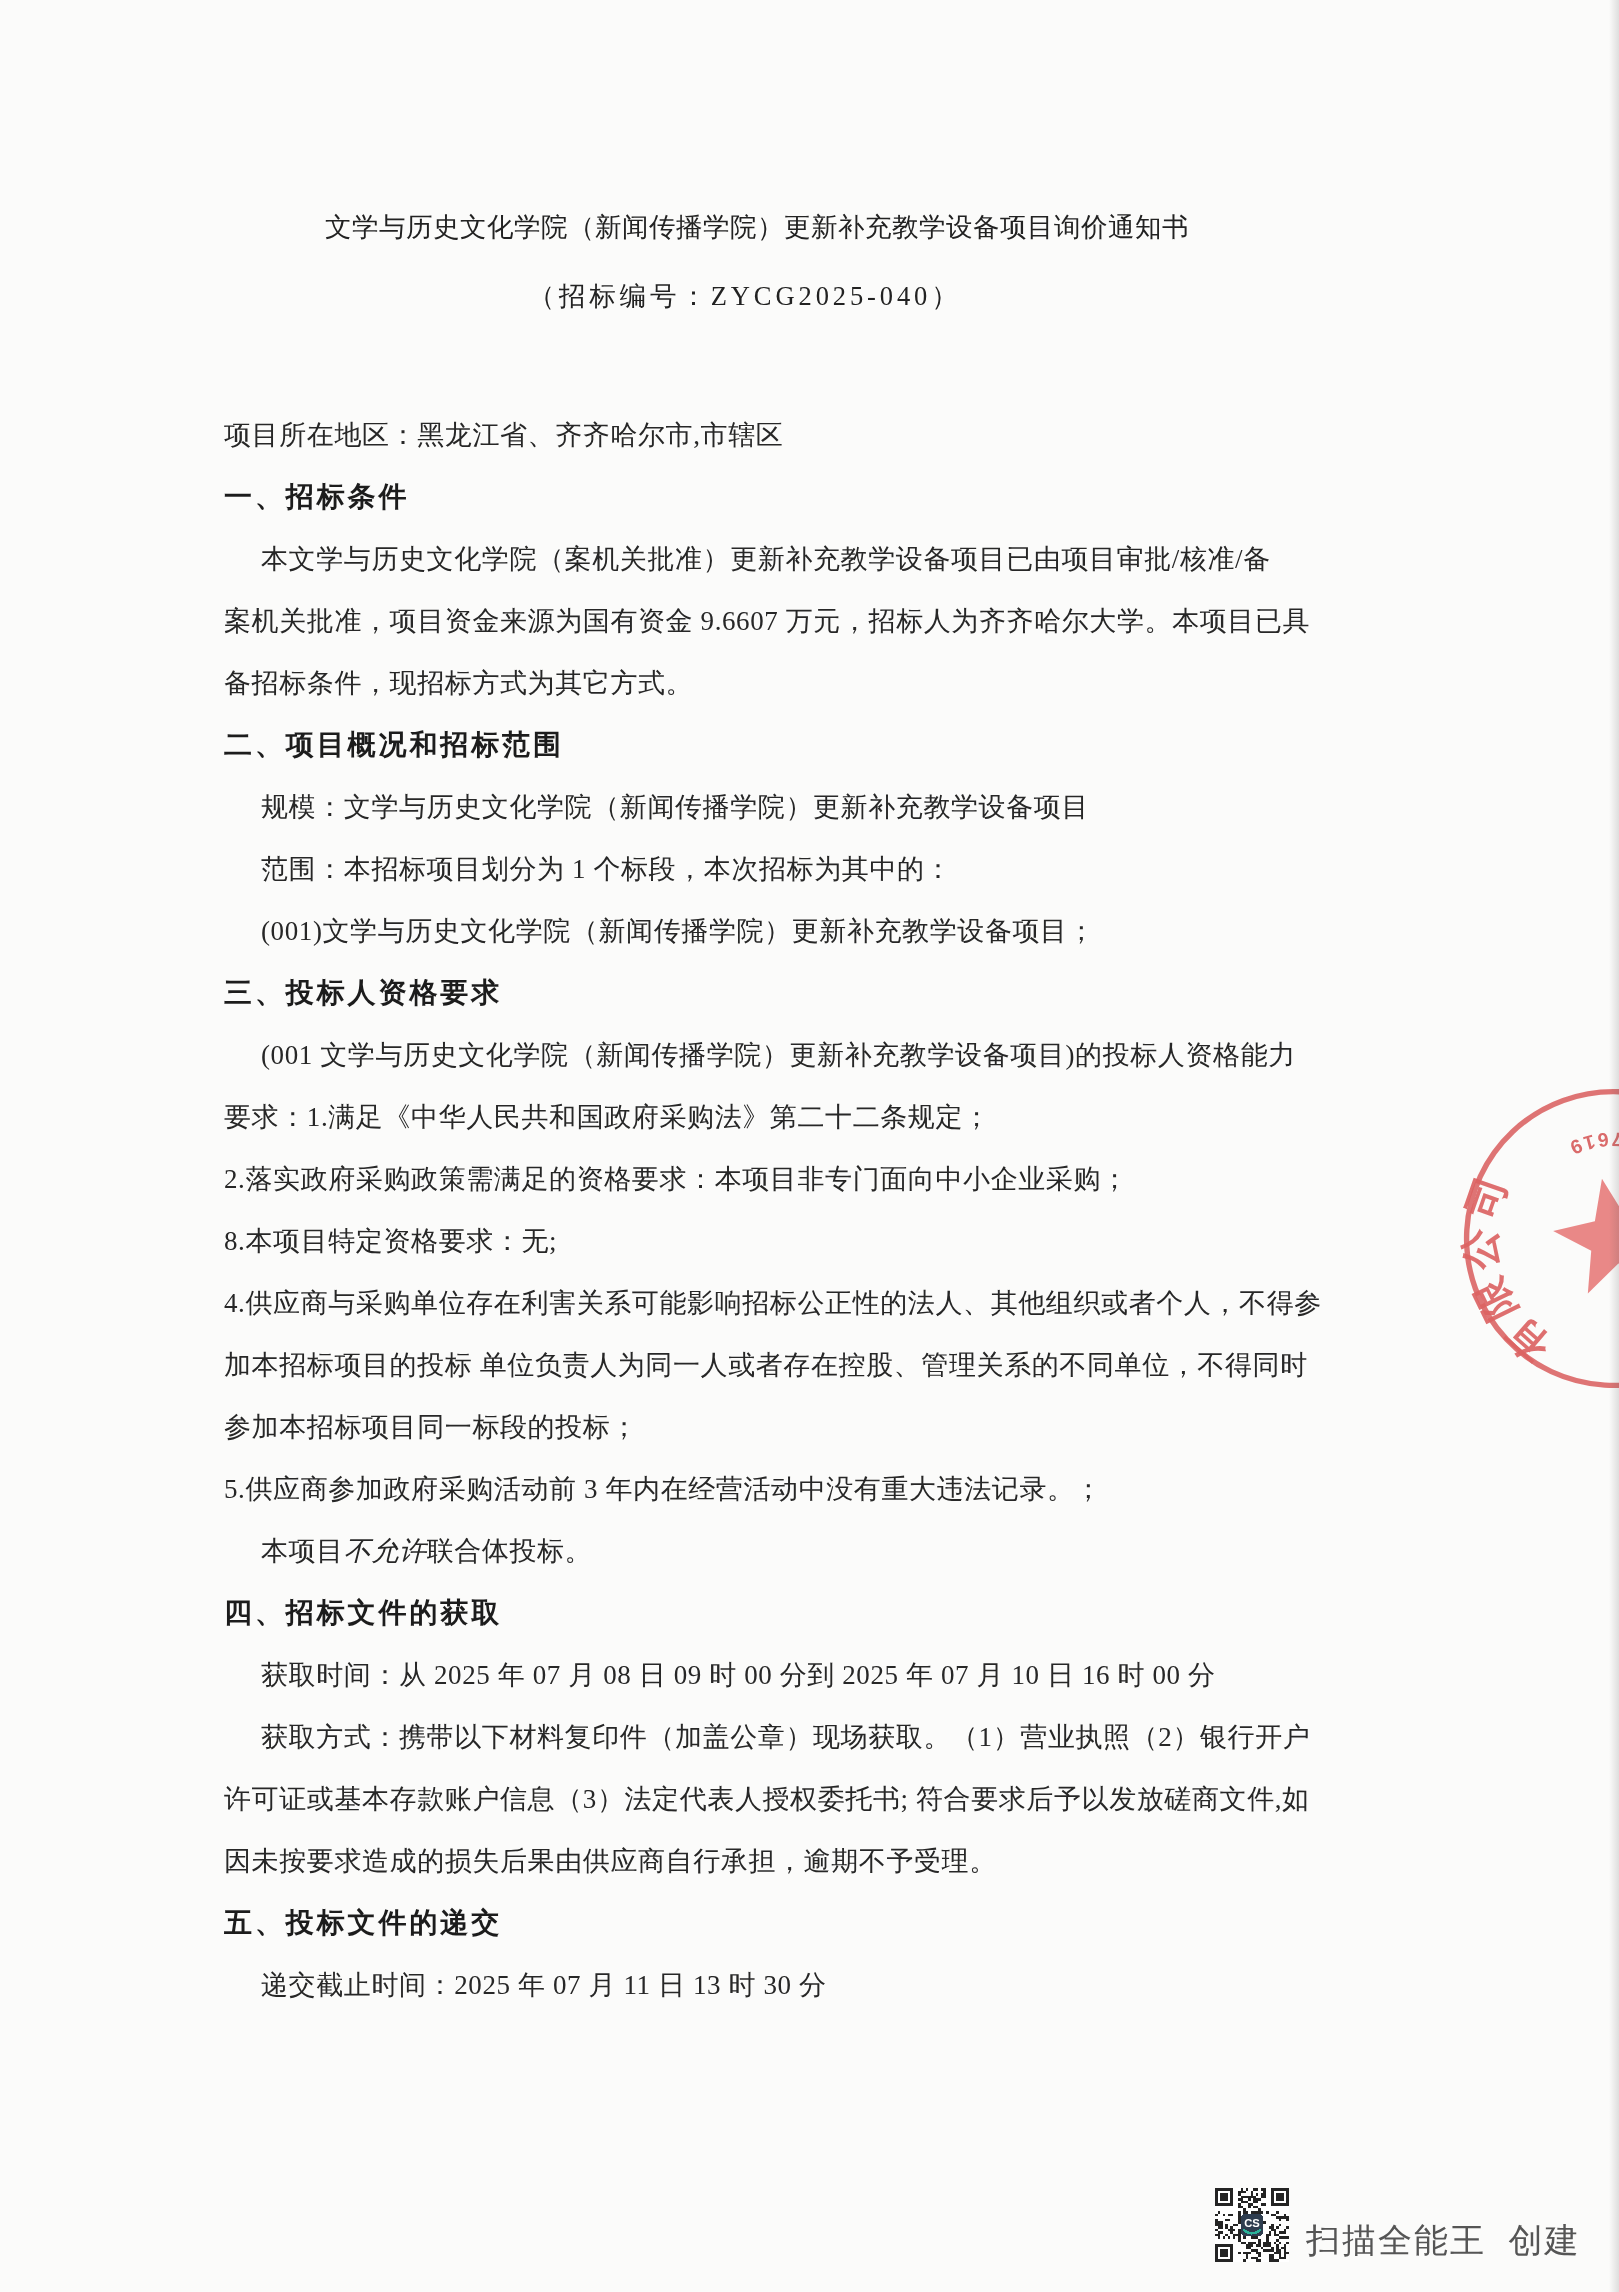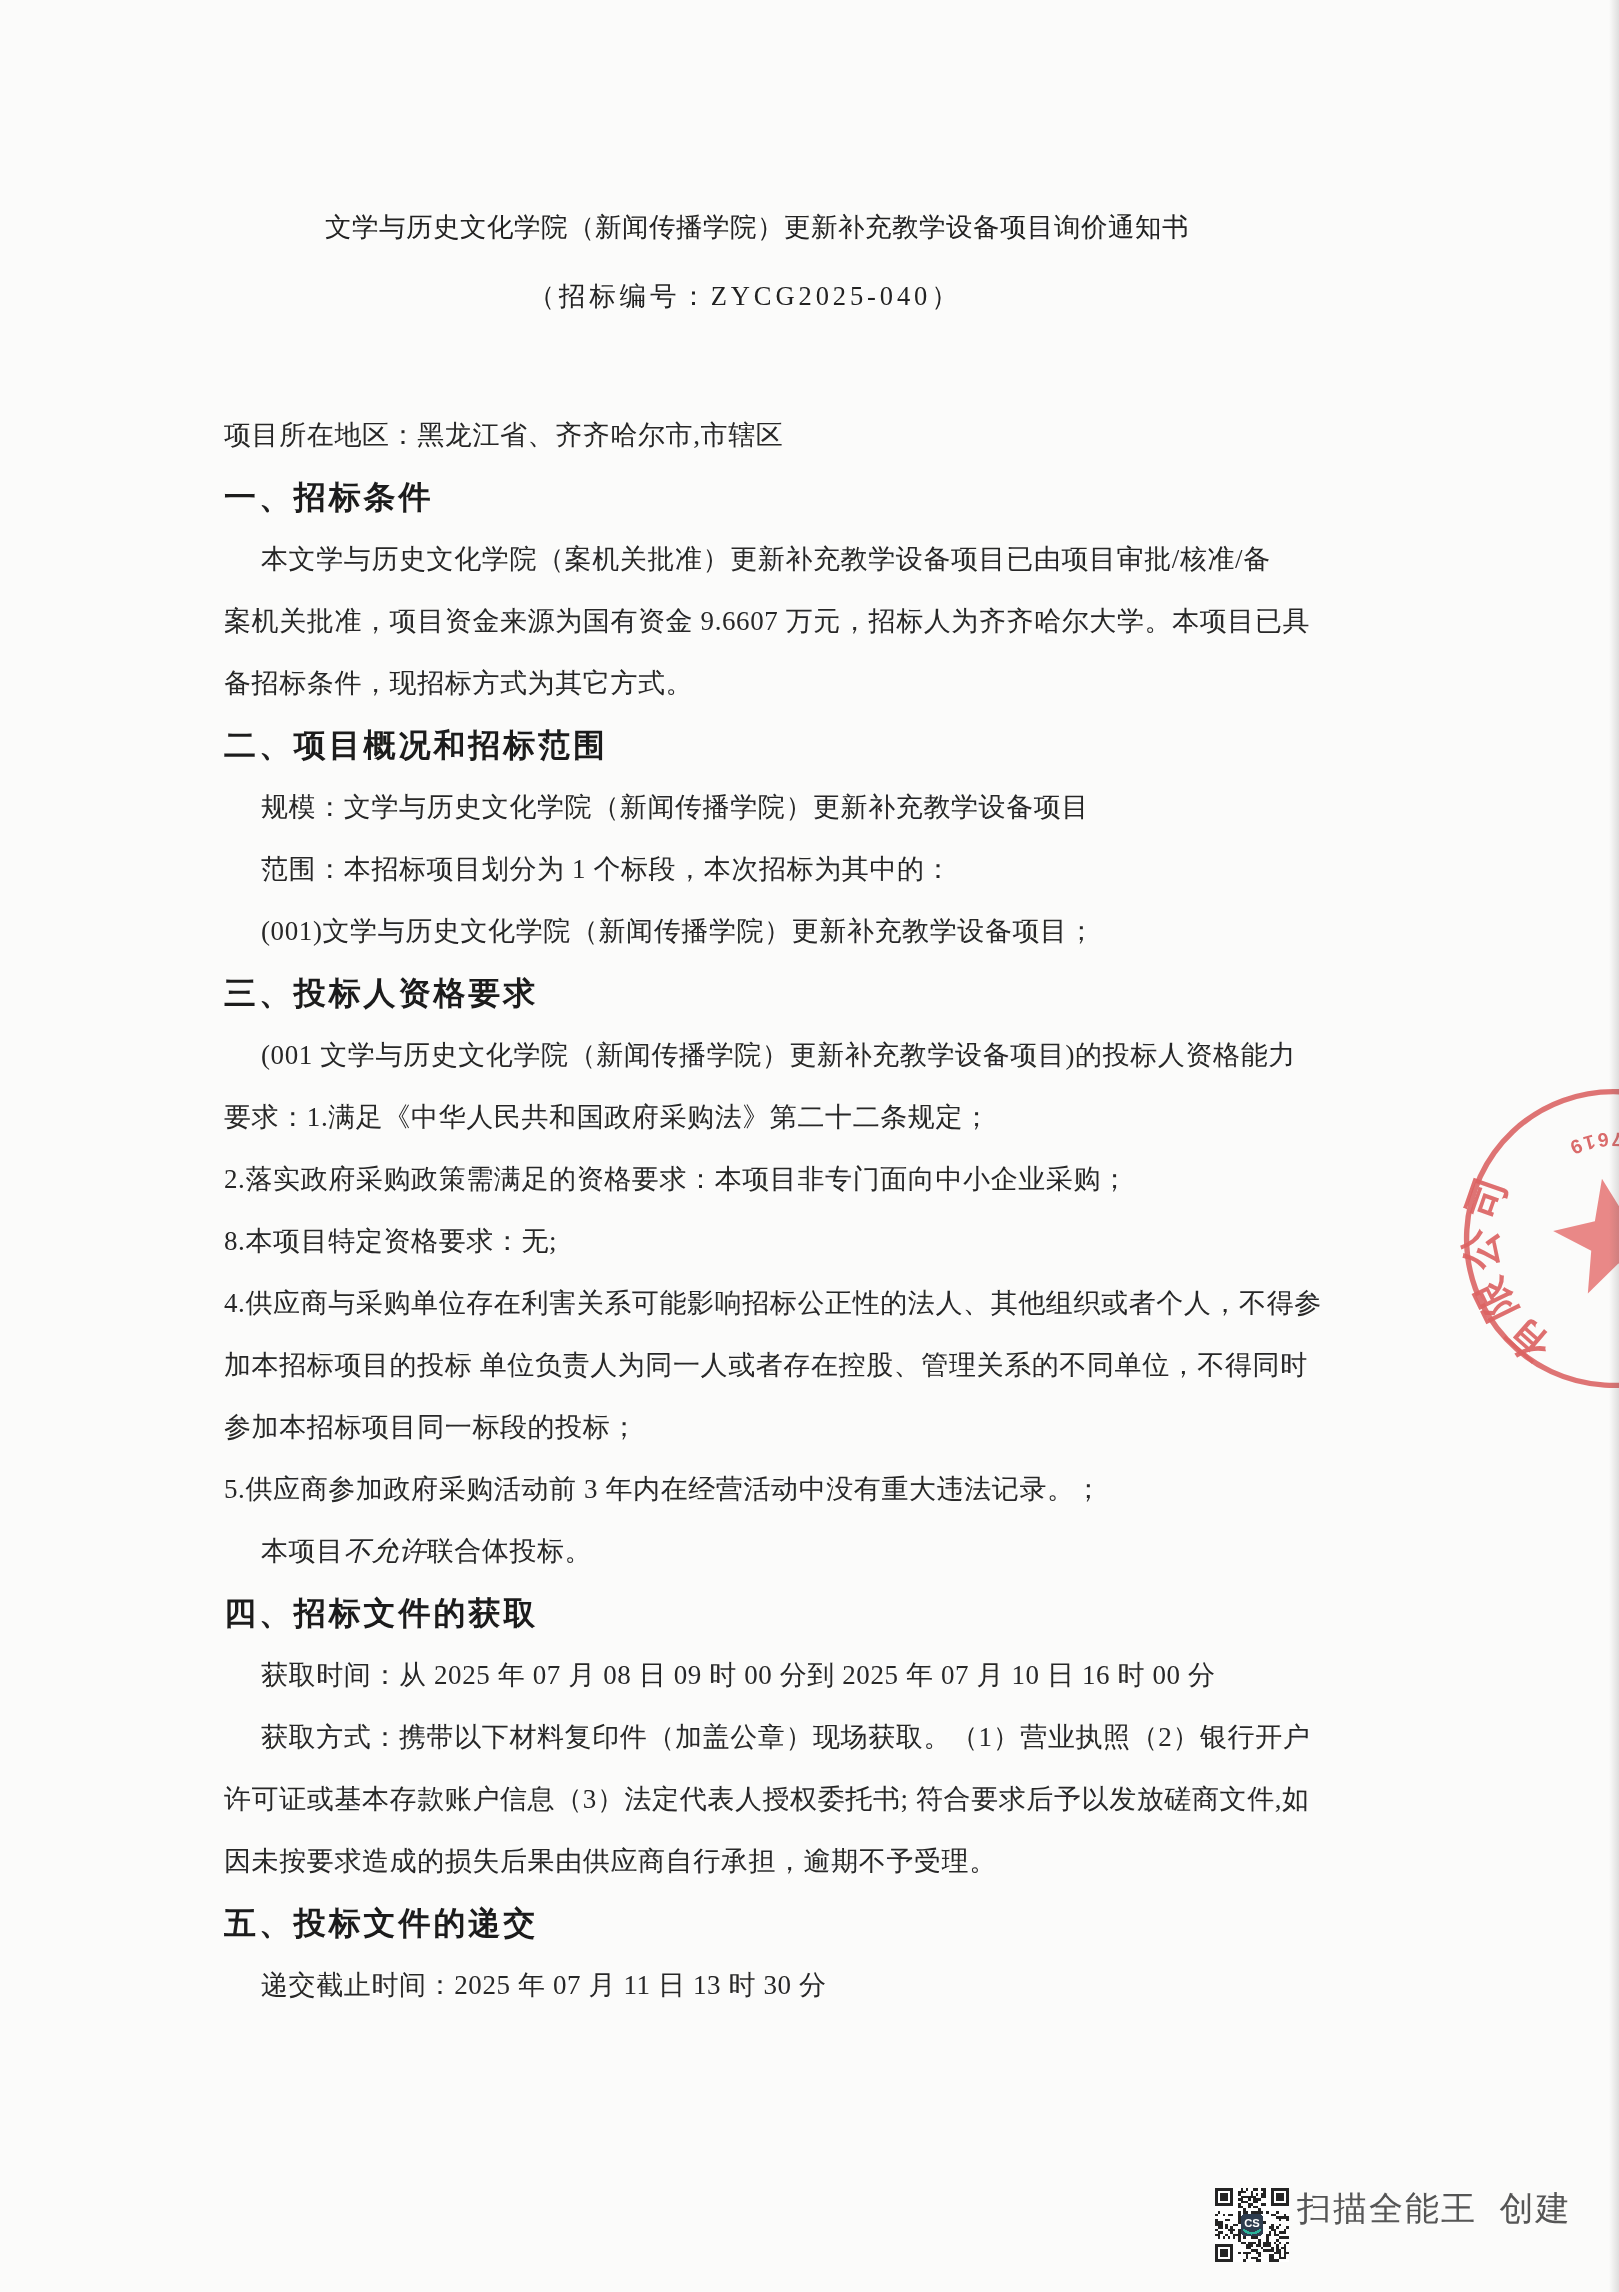--- a/index.html
+++ b/index.html
@@ -21,31 +21,31 @@
     font-size:26.5px;line-height:39px;letter-spacing:3.9px;color:#222;white-space:nowrap;
   }
   .doc-body{position:absolute;left:224px;top:404px;width:1264px;}
   .doc-line{
     height:62px;line-height:62px;font-size:27px;letter-spacing:0.6px;
     white-space:nowrap;color:#272727;
   }
   .doc-line.indent{padding-left:37px;}
   .doc-line.heading{
     font-family:"Liberation Sans","DejaVu Sans",sans-serif;
-    font-weight:700;font-size:32px;letter-spacing:2.9px;color:#1c1c1c;
+    font-weight:700;font-size:28px;letter-spacing:2.9px;color:#1c1c1c;
   }
   .doc-line .em{font-style:italic;}
   .seal{
     position:absolute;left:1447px;top:1072px;width:333px;height:333px;
     opacity:0.92;mix-blend-mode:multiply;pointer-events:none;
   }
   .seal text{font-family:"Liberation Sans","DejaVu Sans",sans-serif;}
   .footer{
     position:absolute;left:1215px;top:2186px;height:78px;
-    display:flex;align-items:flex-start;gap:8px;
+    display:flex;align-items:flex-end;gap:17px;
   }
   .qr{width:74px;height:78px;}
   .wm-label{
     font-family:Liberation Mono, monospace;
     font-size:34px;color:#555;letter-spacing:2px;white-space:nowrap;
   }
   .edge-shadow{
     position:absolute;right:0;top:0;width:9.8px;height:100%;
     background:linear-gradient(to left, rgba(90,90,90,0.18), rgba(90,90,90,0));
   }

